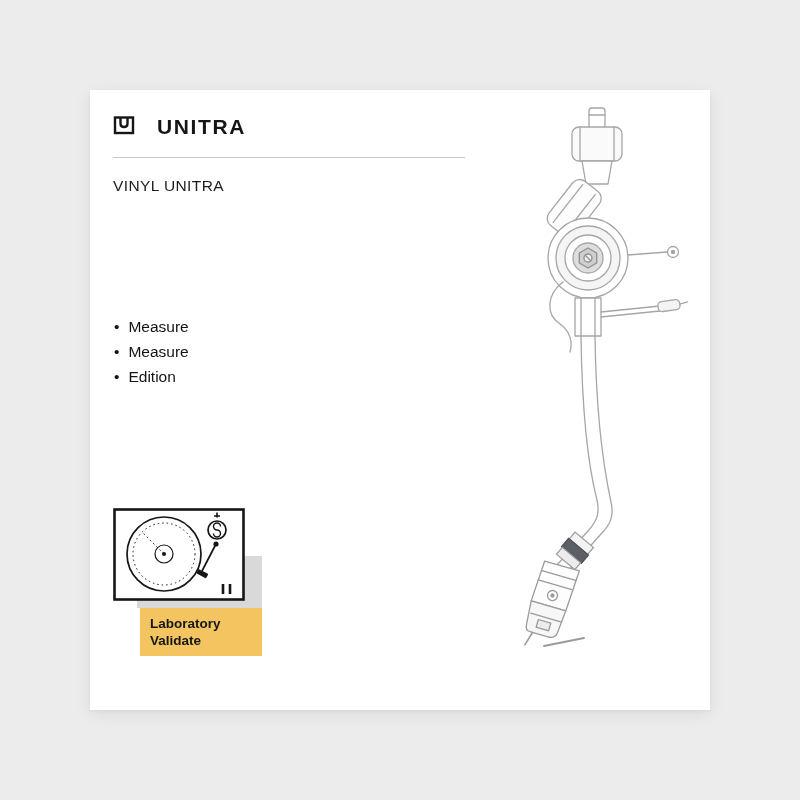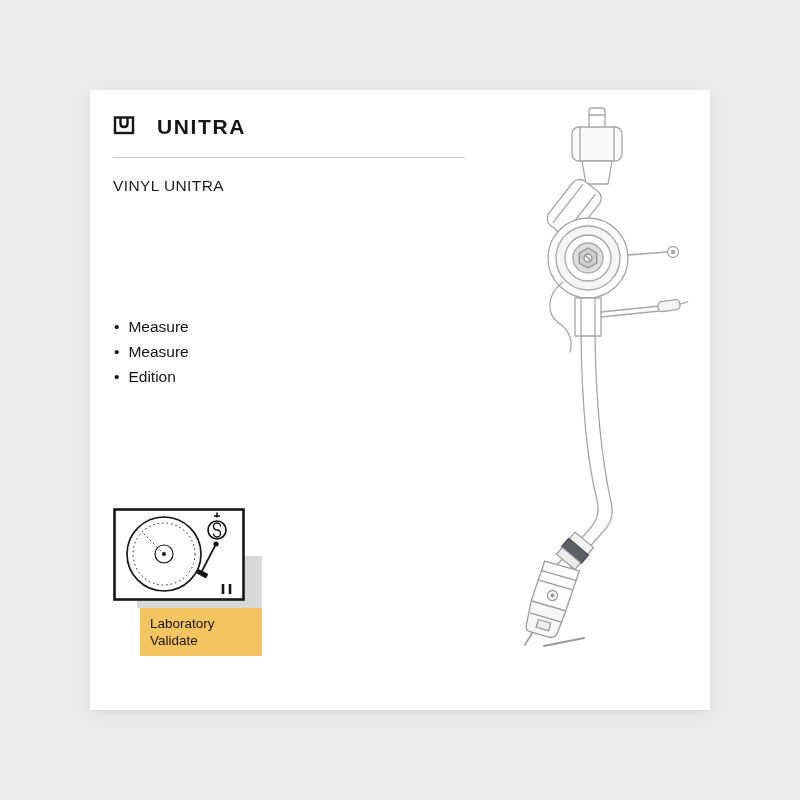--- a/index.html
+++ b/index.html
@@ -36,21 +36,21 @@
     position: absolute; left: 24px; top: 224px;
     list-style: none; font-size: 15.5px; color: #141414; line-height: 25px;
   }
   .features li { display: flex; gap: 9px; }
   .illustration { position: absolute; left: 23px; top: 418px; width: 250px; height: 240px; }
   .backdrop { position: absolute; left: 24px; top: 48px; width: 125px; height: 52px; background: #d9d9d9; z-index: 0; }
   .tt-box { position: absolute; left: 0; top: 0; z-index: 1; }
   .badge {
     position: absolute; left: 27px; top: 100px; z-index: 2;
     width: 122px; height: 48px;
-    color: #161616; font-weight: 400; font-size: 13.5px; line-height: 17px;
+    color: #161616; font-weight: 700; font-size: 13.5px; line-height: 17px;
     padding: 7px 10px;
   }
   .tonearm { position: absolute; left: 380px; top: 10px; }
 </style>
 </head>
 <body style="background: rgb(236, 236, 236);">
 
 <div class="cover" style="background: rgb(255, 255, 255);">
 
   <header class="brand">

